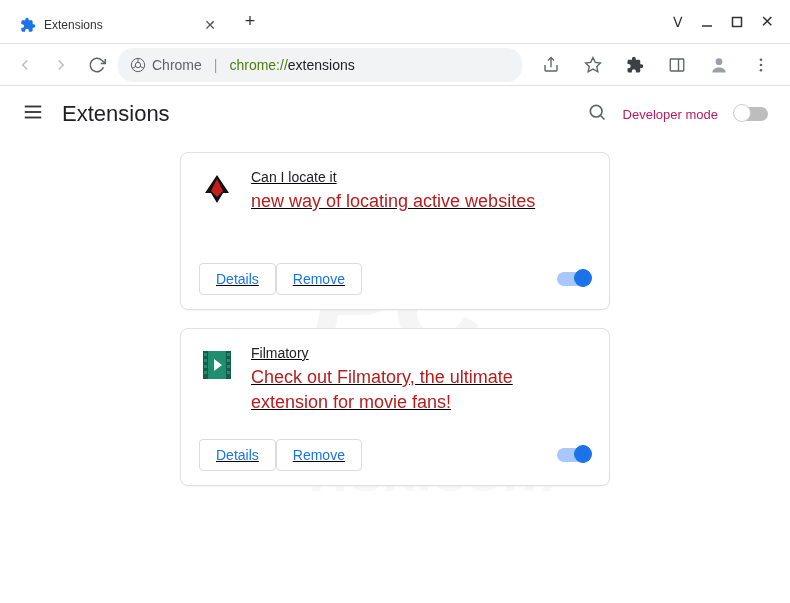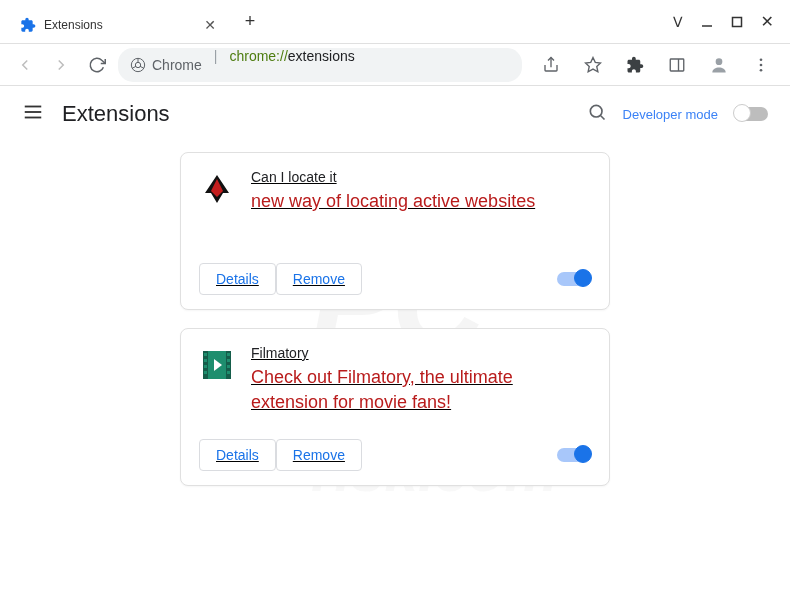--- a/index.html
+++ b/index.html
@@ -65,20 +65,21 @@
     width: 30px; height: 30px; display:flex; align-items:center; justify-content:center;
     color: #5f6368; cursor:pointer; border-radius:50%;
   }
   .tb-btn.disabled { color: #bdbdbd; cursor: default; }
   .omnibox {
     flex: 1;
     height: 34px;
     background: #f1f3f4;
     border-radius: 15px;
     display: flex;
+    align-items: center;
     padding: 0 12px;
     color: #5f6368;
     font-size: 14px;
     gap: 8px;
   }
   .omnibox .chip {
     display:flex; align-items:center; gap:6px;
   }
   .omnibox .pipe { color: #9aa0a6; margin: 0 4px; }
   .omnibox .url-dark { color: #202124; }
@@ -93,21 +94,21 @@
     display:flex;
     align-items:center;
     padding: 0 22px;
     gap: 18px;
   }
   .hamburger { cursor:pointer; color:#333; }
   .page-title { font-size: 22px; font-weight: 500; color:#202124; }
   .header-right {
     margin-left:auto; display:flex; align-items:center; gap:16px;
   }
-  .dev-mode-label { font-size:13px; color:#3b82f6; }
+  .dev-mode-label { font-size:13px; color:#be185d; }
   .toggle {
     width: 34px; height: 14px; background:#bdbdbd; border-radius:7px; position:relative; cursor:pointer;
   }
   .toggle .knob {
     width: 18px; height:18px; background:#fff; border:1px solid #ccc; border-radius:50%;
     position:absolute; top:-3px; left:-1px;
   }
   .toggle.on { background:#a8c7fa; }
   .toggle.on .knob { left:17px; background:#1a73e8; border-color:#1a73e8; }
   

